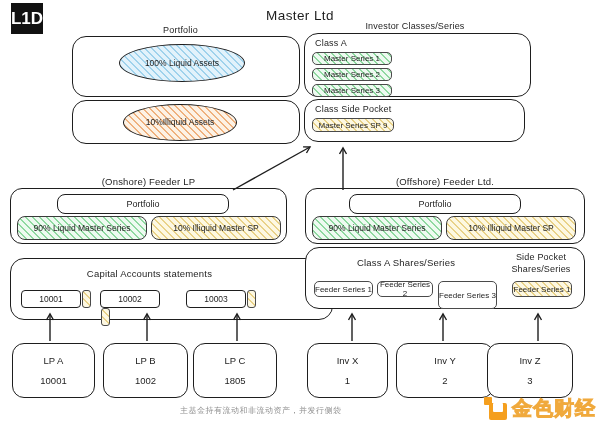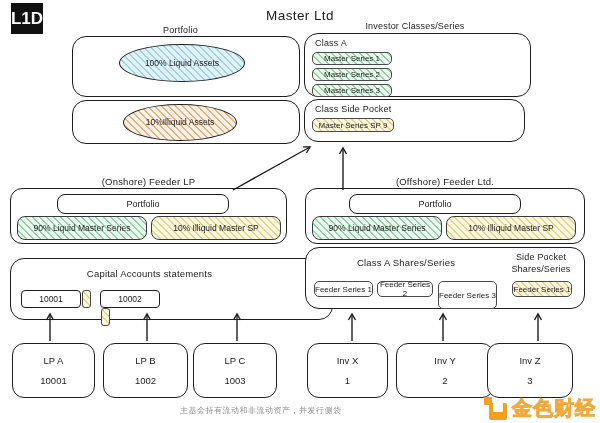--- a/index.html
+++ b/index.html
@@ -89,20 +89,24 @@
   <div class="box" style="left:10px;top:247px;width:323px;height:62px;margin-top:11px;">
     <div class="lbl" style="left:0;top:9px;width:277px;">Capital Accounts statements</div>
     <div class="acct" style="left:10px;top:31px;">
       <div class="main">10001</div>
       <div class="tab hatch-yellow"></div>
     </div>
     <div class="acct" style="left:89px;top:31px;flex-direction:column;">
       <div class="main">10002</div>
       <div class="tab hatch-yellow"></div>
     </div>
+    <div class="acct" style="left:175px;top:31px;">
+      <div class="main">10003</div>
+      <div class="tab hatch-yellow"></div>
+    </div>
   </div>
 
   <div class="lbl" style="left:305px;top:176px;width:280px;">(Offshore) Feeder Ltd.</div>
   <div class="box" style="left:305px;top:188px;width:280px;height:56px;border-radius:12px;">
     <div class="portfolio-inner" style="left:43px;top:5px;width:172px;height:20px;">Portfolio</div>
     <div class="fbox hatch-green" style="left:6px;top:27px;width:130px;height:24px;">90% Liquid Master Series</div>
     <div class="fbox hatch-yellow" style="left:140px;top:27px;width:130px;height:24px;">10% Illiquid Master SP</div>
   </div>
 
   <div class="box" style="left:305px;top:247px;width:280px;height:62px;">
@@ -117,21 +121,21 @@
   <div class="invbox" style="left:12px;top:343px;width:83px;height:55px;">
     <div class="nm">LP A</div>
     <div class="num">10001</div>
   </div>
   <div class="invbox" style="left:103px;top:343px;width:85px;height:55px;">
     <div class="nm">LP B</div>
     <div class="num">1002</div>
   </div>
   <div class="invbox" style="left:193px;top:343px;width:84px;height:55px;">
     <div class="nm">LP C</div>
-    <div class="num">1003</div>
+    <div class="num">1805</div>
   </div>
 
   <div class="invbox" style="left:307px;top:343px;width:81px;height:55px;">
     <div class="nm">Inv X</div>
     <div class="num">1</div>
   </div>
   <div class="invbox" style="left:396px;top:343px;width:98px;height:55px;">
     <div class="nm">Inv Y</div>
     <div class="num">2</div>
   </div>

